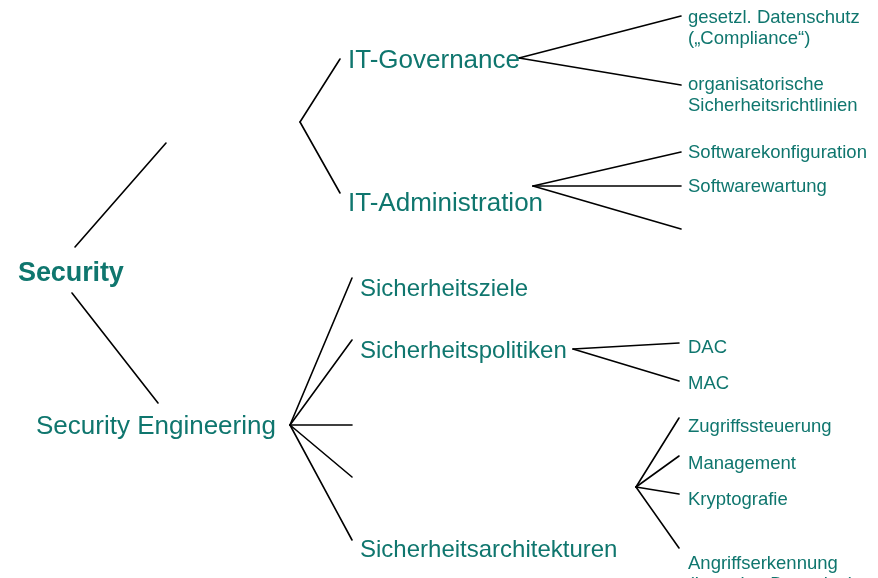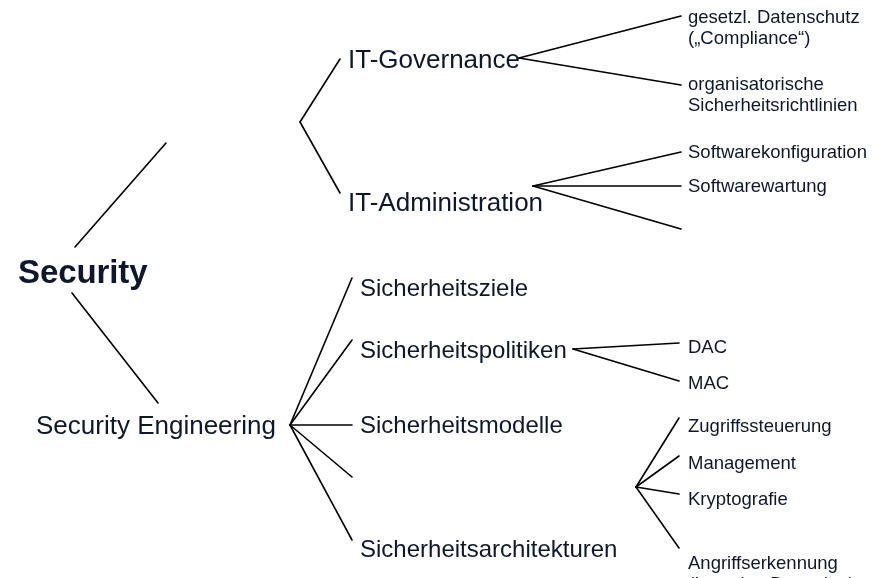--- a/index.html
+++ b/index.html
@@ -25,25 +25,25 @@
   }
   #edges line {
     stroke: #000000;
     stroke-width: 1.6;
     stroke-linecap: round;
   }
   .node {
     position: absolute;
     white-space: pre;
     line-height: 1.12;
-    color: #0f172a;
+    color: #0f766e;
     transform: translateY(-50%);
   }
   .n-root {
-    font-size: 33px;
+    font-size: 27px;
     font-weight: bold;
     letter-spacing: -0.1px;
   }
   .n-l1 {
     font-size: 26px;
     font-weight: normal;
   }
   .n-l2 {
     font-size: 24px;
     font-weight: normal;
@@ -95,21 +95,20 @@
   <div class="node n-l1" style="left:36px; top:426px;">Security Engineering</div>
 
   <div class="node n-l1" style="left:348px; top:60px;">IT-Governance</div>
 
   <div class="node n-l1" style="left:348px; top:186px;margin-top:17px;">IT-Administration</div>
 
   <div class="node n-l2" style="left:360px; top:288px;">Sicherheitsziele</div>
 
   <div class="node n-l2" style="left:360px; top:350px;">Sicherheitspolitiken</div>
 
-  <div class="node n-l2" style="left:360px; top:425px;">Sicherheitsmodelle</div>
 
 
   <div class="node n-l2" style="left:360px; top:549px;">Sicherheitsarchitekturen</div>
 
   <div class="node n-l3" style="left:688px; top:28px;">gesetzl. Datenschutz
 („Compliance“)</div>
 
   <div class="node n-l3" style="left:688px; top:95px;">organisatorische
 Sicherheitsrichtlinien</div>
 

